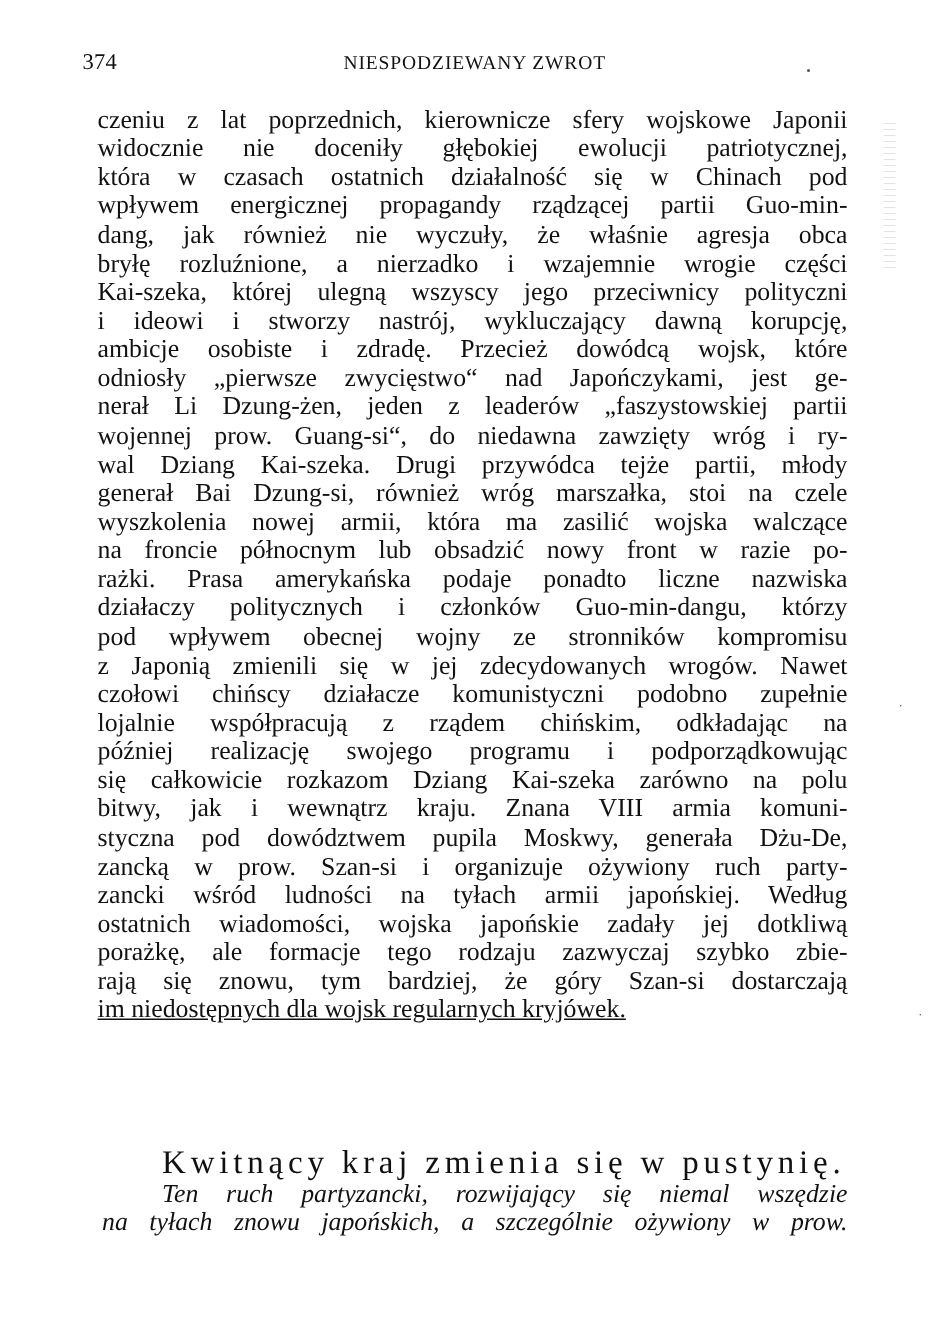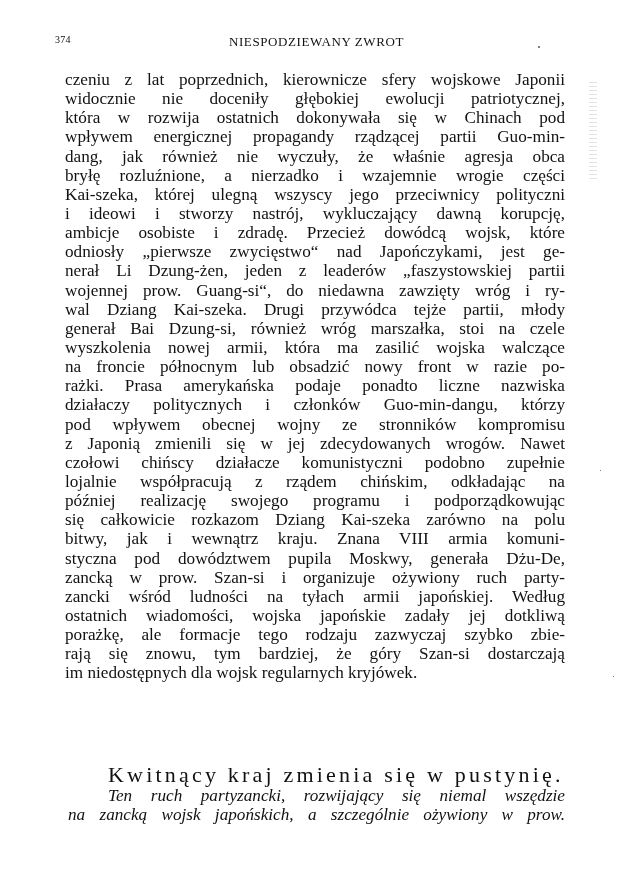--- a/index.html
+++ b/index.html
@@ -1,37 +1,37 @@
 <!DOCTYPE html>
 <html><head>
 <meta charset="utf-8">
 <style>
   html, body { margin: 0; padding: 0; background: #ffffff; }
   body { width: 629px; height: 893px; position: relative; overflow: hidden; color: #111; font-family: "Liberation Serif", "DejaVu Serif", serif; }
-  .page-number { position: absolute; left: 55px; top: 34px; font-size: 10px; letter-spacing: 0.2px; }
+  .page-number { position: absolute; left: 55px; top: 34px; font-size: 15px; letter-spacing: 0.2px; }
   .running-title { position: absolute; left: 0; width: 629px; top: 34px; text-align: center; font-size: 13px; letter-spacing: 0.6px; padding-left: 4px; box-sizing: border-box; }
   .body-text { position: absolute; left: 65px; top: 70px; width: 500px; font-size: 17.2px; line-height: 19.15px; }
   .line { display: block; text-align: justify; text-align-last: justify; white-space: nowrap; height: 19.15px; }
-  .line.last { text-align-last: left; }
+  .line.last { text-align-last: left; text-decoration: underline; }
   .section-heading { position: absolute; left: 108px; top: 762px; font-size: 22px; letter-spacing: 3.2px; white-space: nowrap; }
   .para2 { position: absolute; left: 68px; top: 786px; width: 497px; font-size: 17.2px; line-height: 20px; font-style: italic; }
   .para2 .line.indent { padding-left: 40px; }
   .speckle { position: absolute; left: 589px; top: 82px; width: 8px; height: 100px; background: repeating-linear-gradient(180deg, rgba(0,0,0,0.18) 0 1px, transparent 1px 4px); opacity: 0.6; }
   .dot { position: absolute; width: 2px; height: 2px; background: #555; border-radius: 1px; }
 </style>
 </head>
 <body>
 
 <div class="page-number">374</div>
 <div class="running-title">NIESPODZIEWANY ZWROT</div>
 
 <div class="body-text">
   <span class="line">czeniu z lat poprzednich, kierownicze sfery wojskowe Japonii</span>
   <span class="line">widocznie nie doceniły głębokiej ewolucji patriotycznej,</span>
-  <span class="line">która w rozwija ostatnich dokonywała się w Chinach pod</span>
+  <span class="line">która w czasach ostatnich działalność się w Chinach pod</span>
   <span class="line">wpływem energicznej propagandy rządzącej partii Guo-min-</span>
   <span class="line">dang, jak również nie wyczuły, że właśnie agresja obca</span>
   <span class="line">bryłę rozluźnione, a nierzadko i wzajemnie wrogie części</span>
   <span class="line">Kai-szeka, której ulegną wszyscy jego przeciwnicy polityczni</span>
   <span class="line">i ideowi i stworzy nastrój, wykluczający dawną korupcję,</span>
   <span class="line">ambicje osobiste i zdradę. Przecież dowódcą wojsk, które</span>
   <span class="line">odniosły „pierwsze zwycięstwo“ nad Japończykami, jest ge-</span>
   <span class="line">nerał Li Dzung-żen, jeden z leaderów „faszystowskiej partii</span>
   <span class="line">wojennej prow. Guang-si“, do niedawna zawzięty wróg i ry-</span>
   <span class="line">wal Dziang Kai-szeka. Drugi przywódca tejże partii, młody</span>
@@ -53,19 +53,19 @@
   <span class="line">ostatnich wiadomości, wojska japońskie zadały jej dotkliwą</span>
   <span class="line">porażkę, ale formacje tego rodzaju zazwyczaj szybko zbie-</span>
   <span class="line">rają się znowu, tym bardziej, że góry Szan-si dostarczają</span>
   <span class="line last">im niedostępnych dla wojsk regularnych kryjówek.</span>
 </div>
 
 <div class="section-heading">Kwitnący kraj zmienia się w pustynię.</div>
 
 <div class="para2">
   <span class="line indent">Ten ruch partyzancki, rozwijający się niemal wszędzie</span>
-  <span class="line">na zancką wojsk japońskich, a szczególnie ożywiony w prow.</span>
+  <span class="line">na tyłach znowu japońskich, a szczególnie ożywiony w prow.</span>
 </div>
 
 <div class="speckle"></div>
 <div class="dot" style="left:538px;top:46px;"></div>
 <div class="dot" style="left:600px;top:470px;width:1px;height:1px;"></div>
 <div class="dot" style="left:613px;top:676px;width:1px;height:1px;"></div>
 
 </body></html>

